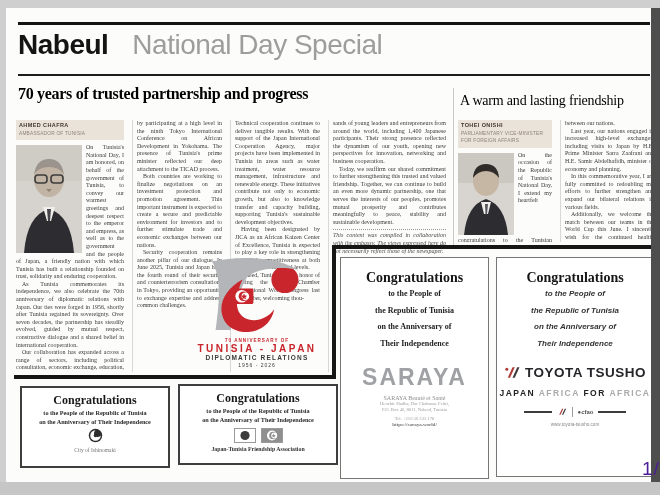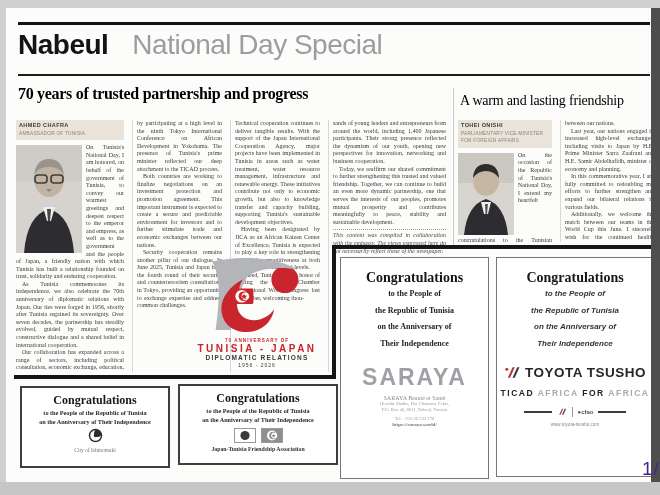--- a/index.html
+++ b/index.html
@@ -265,21 +265,21 @@
       <div class="ln">Their Independence</div>
       <div class="tt-row">
         <svg width="17" height="14" viewBox="0 0 18 14">
           <path d="M4 12 L9 1 L11.4 1 L6.4 12 Z" fill="#b03a35"></path>
           <path d="M9 12 L14 1 L16.4 1 L11.4 12 Z" fill="#3a3a3a"></path>
           <circle cx="3" cy="3" r="1.6" fill="#b03a35"></circle>
         </svg>
         <span class="tt-logo">TOYOTA TSUSHO</span>
       </div>
       <div class="tagline">
-        <span class="dark">TICAD</span>
+        <span class="dark">JAPAN</span>
         <span class="grey">AFRICA</span>
         <span class="dark">FOR</span>
         <span class="grey">AFRICA</span>
       </div>
       <div class="partners">
         <span class="pline"></span>
         <svg width="10" height="8" viewBox="0 0 18 14">
           <path d="M4 12 L9 1 L11.4 1 L6.4 12 Z" fill="#b03a35"></path>
           <path d="M9 12 L14 1 L16.4 1 L11.4 12 Z" fill="#3a3a3a"></path>
         </svg>

